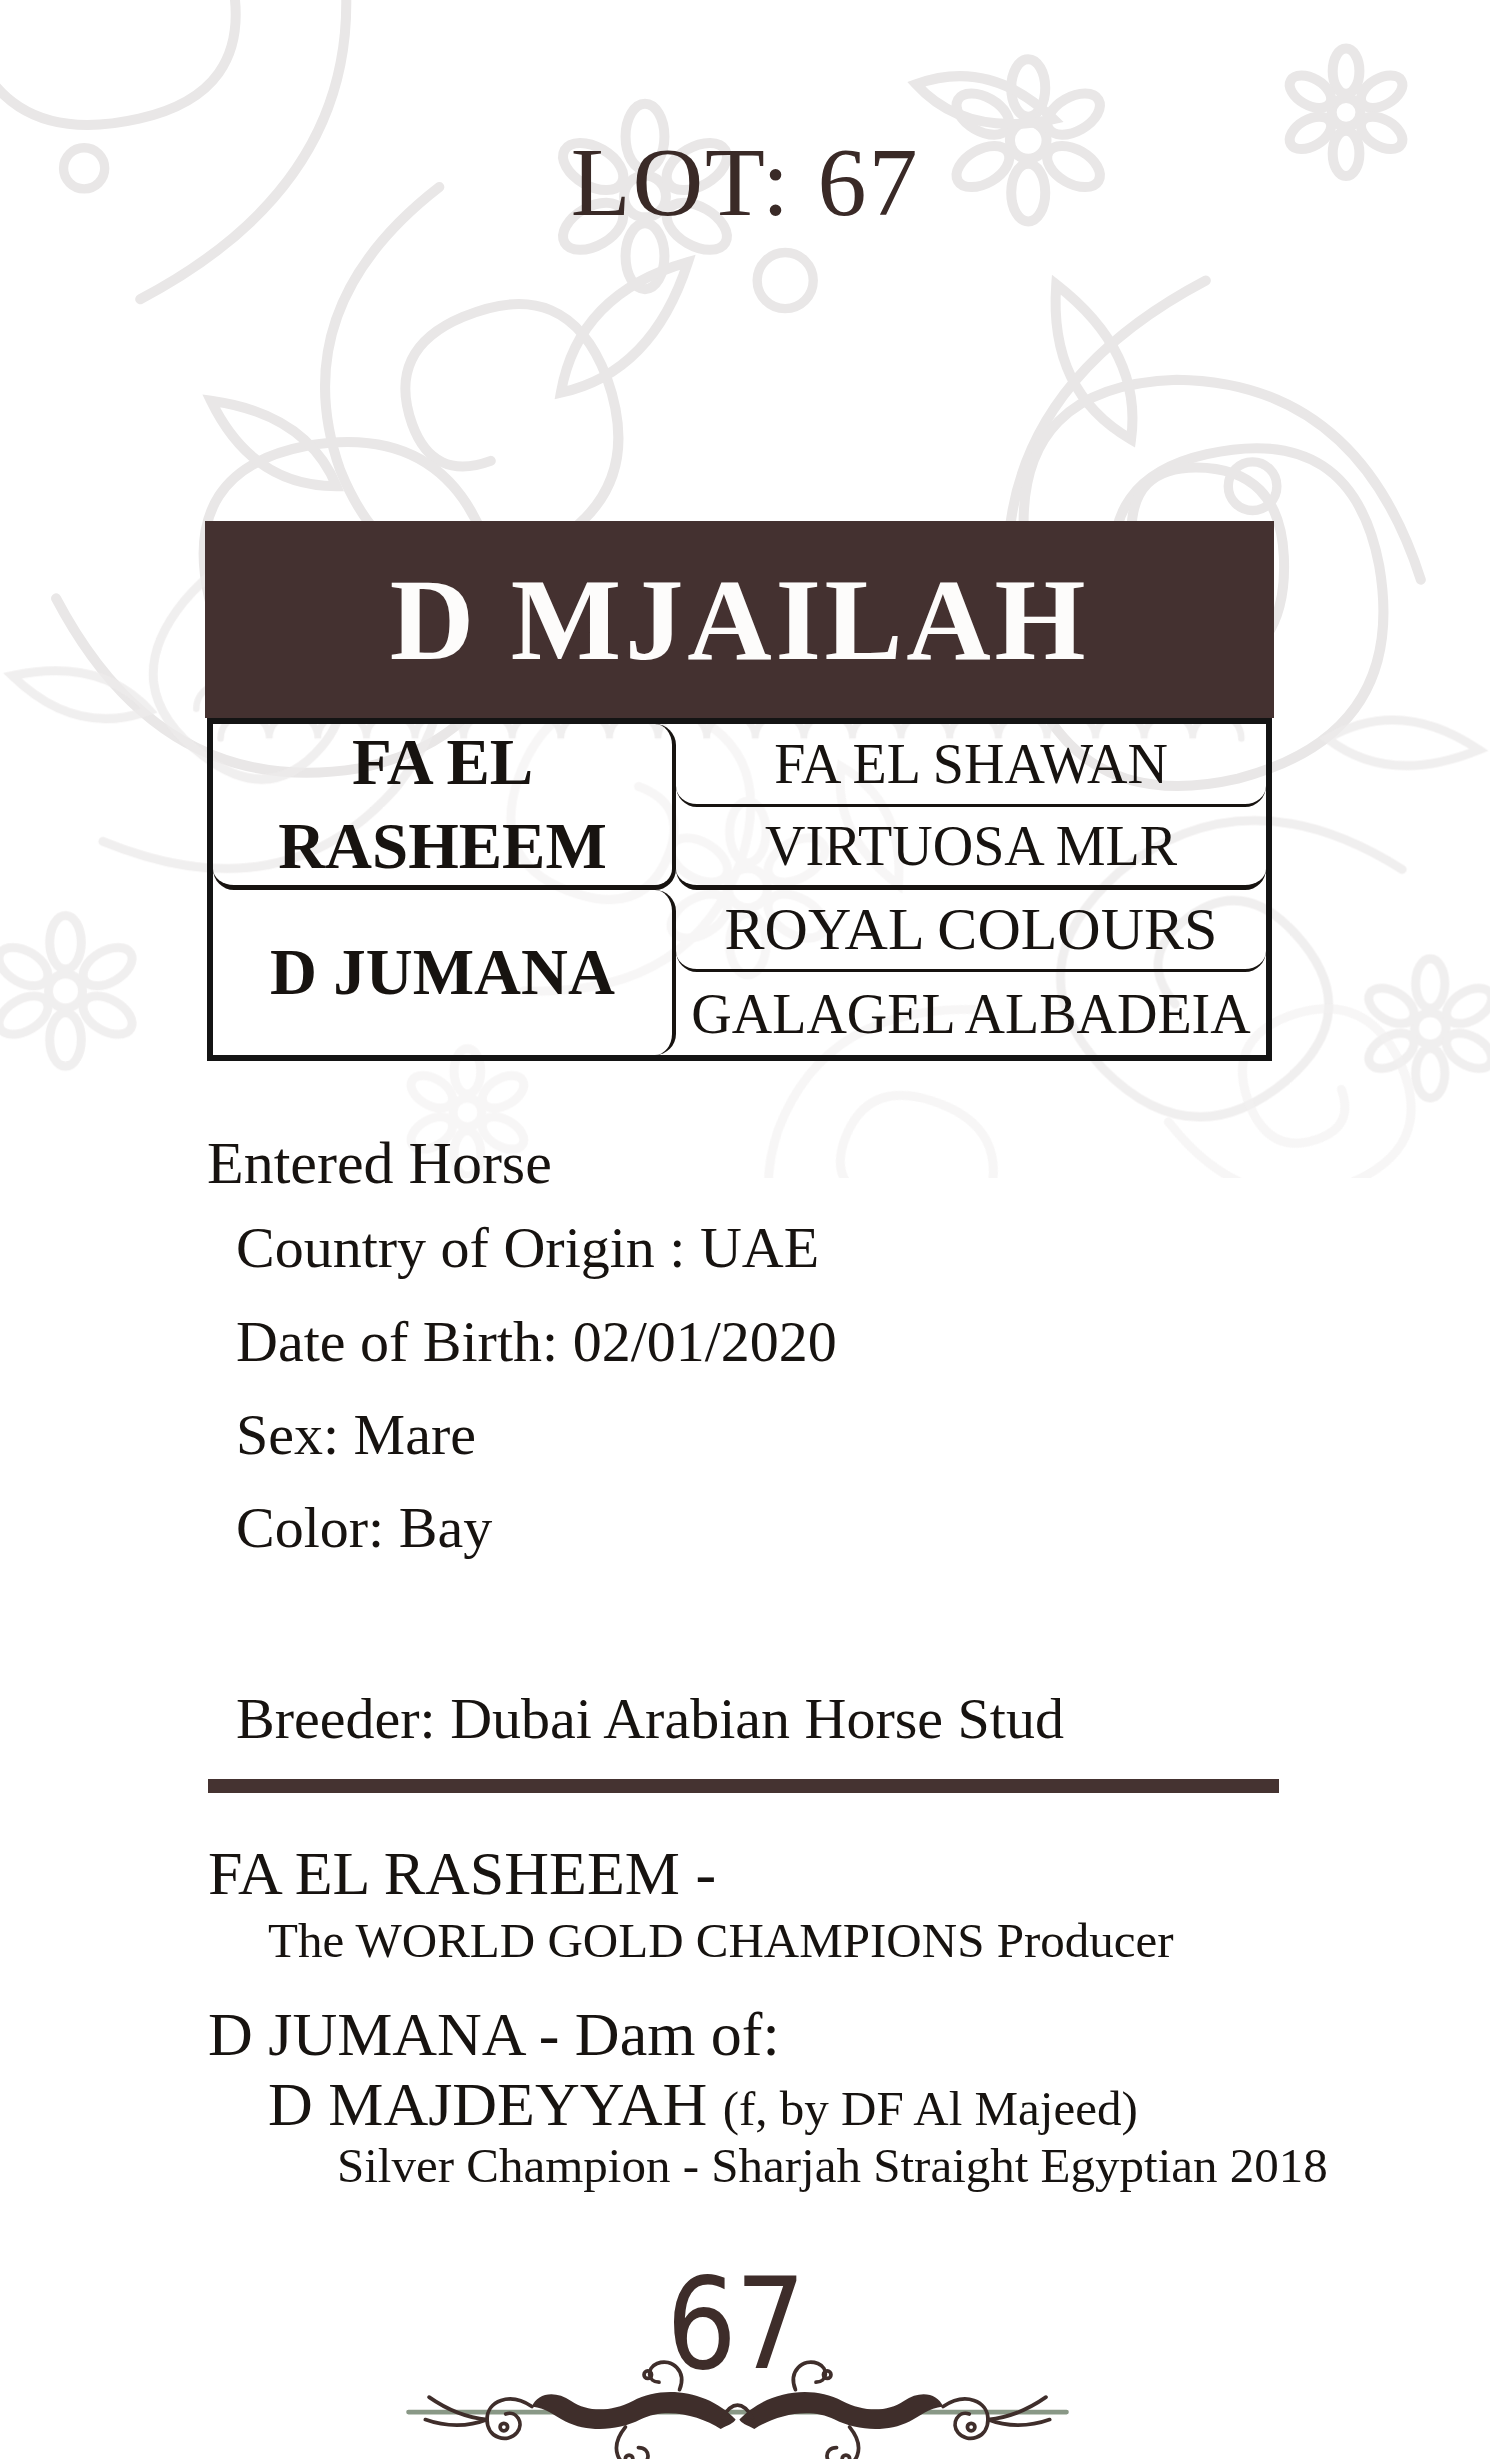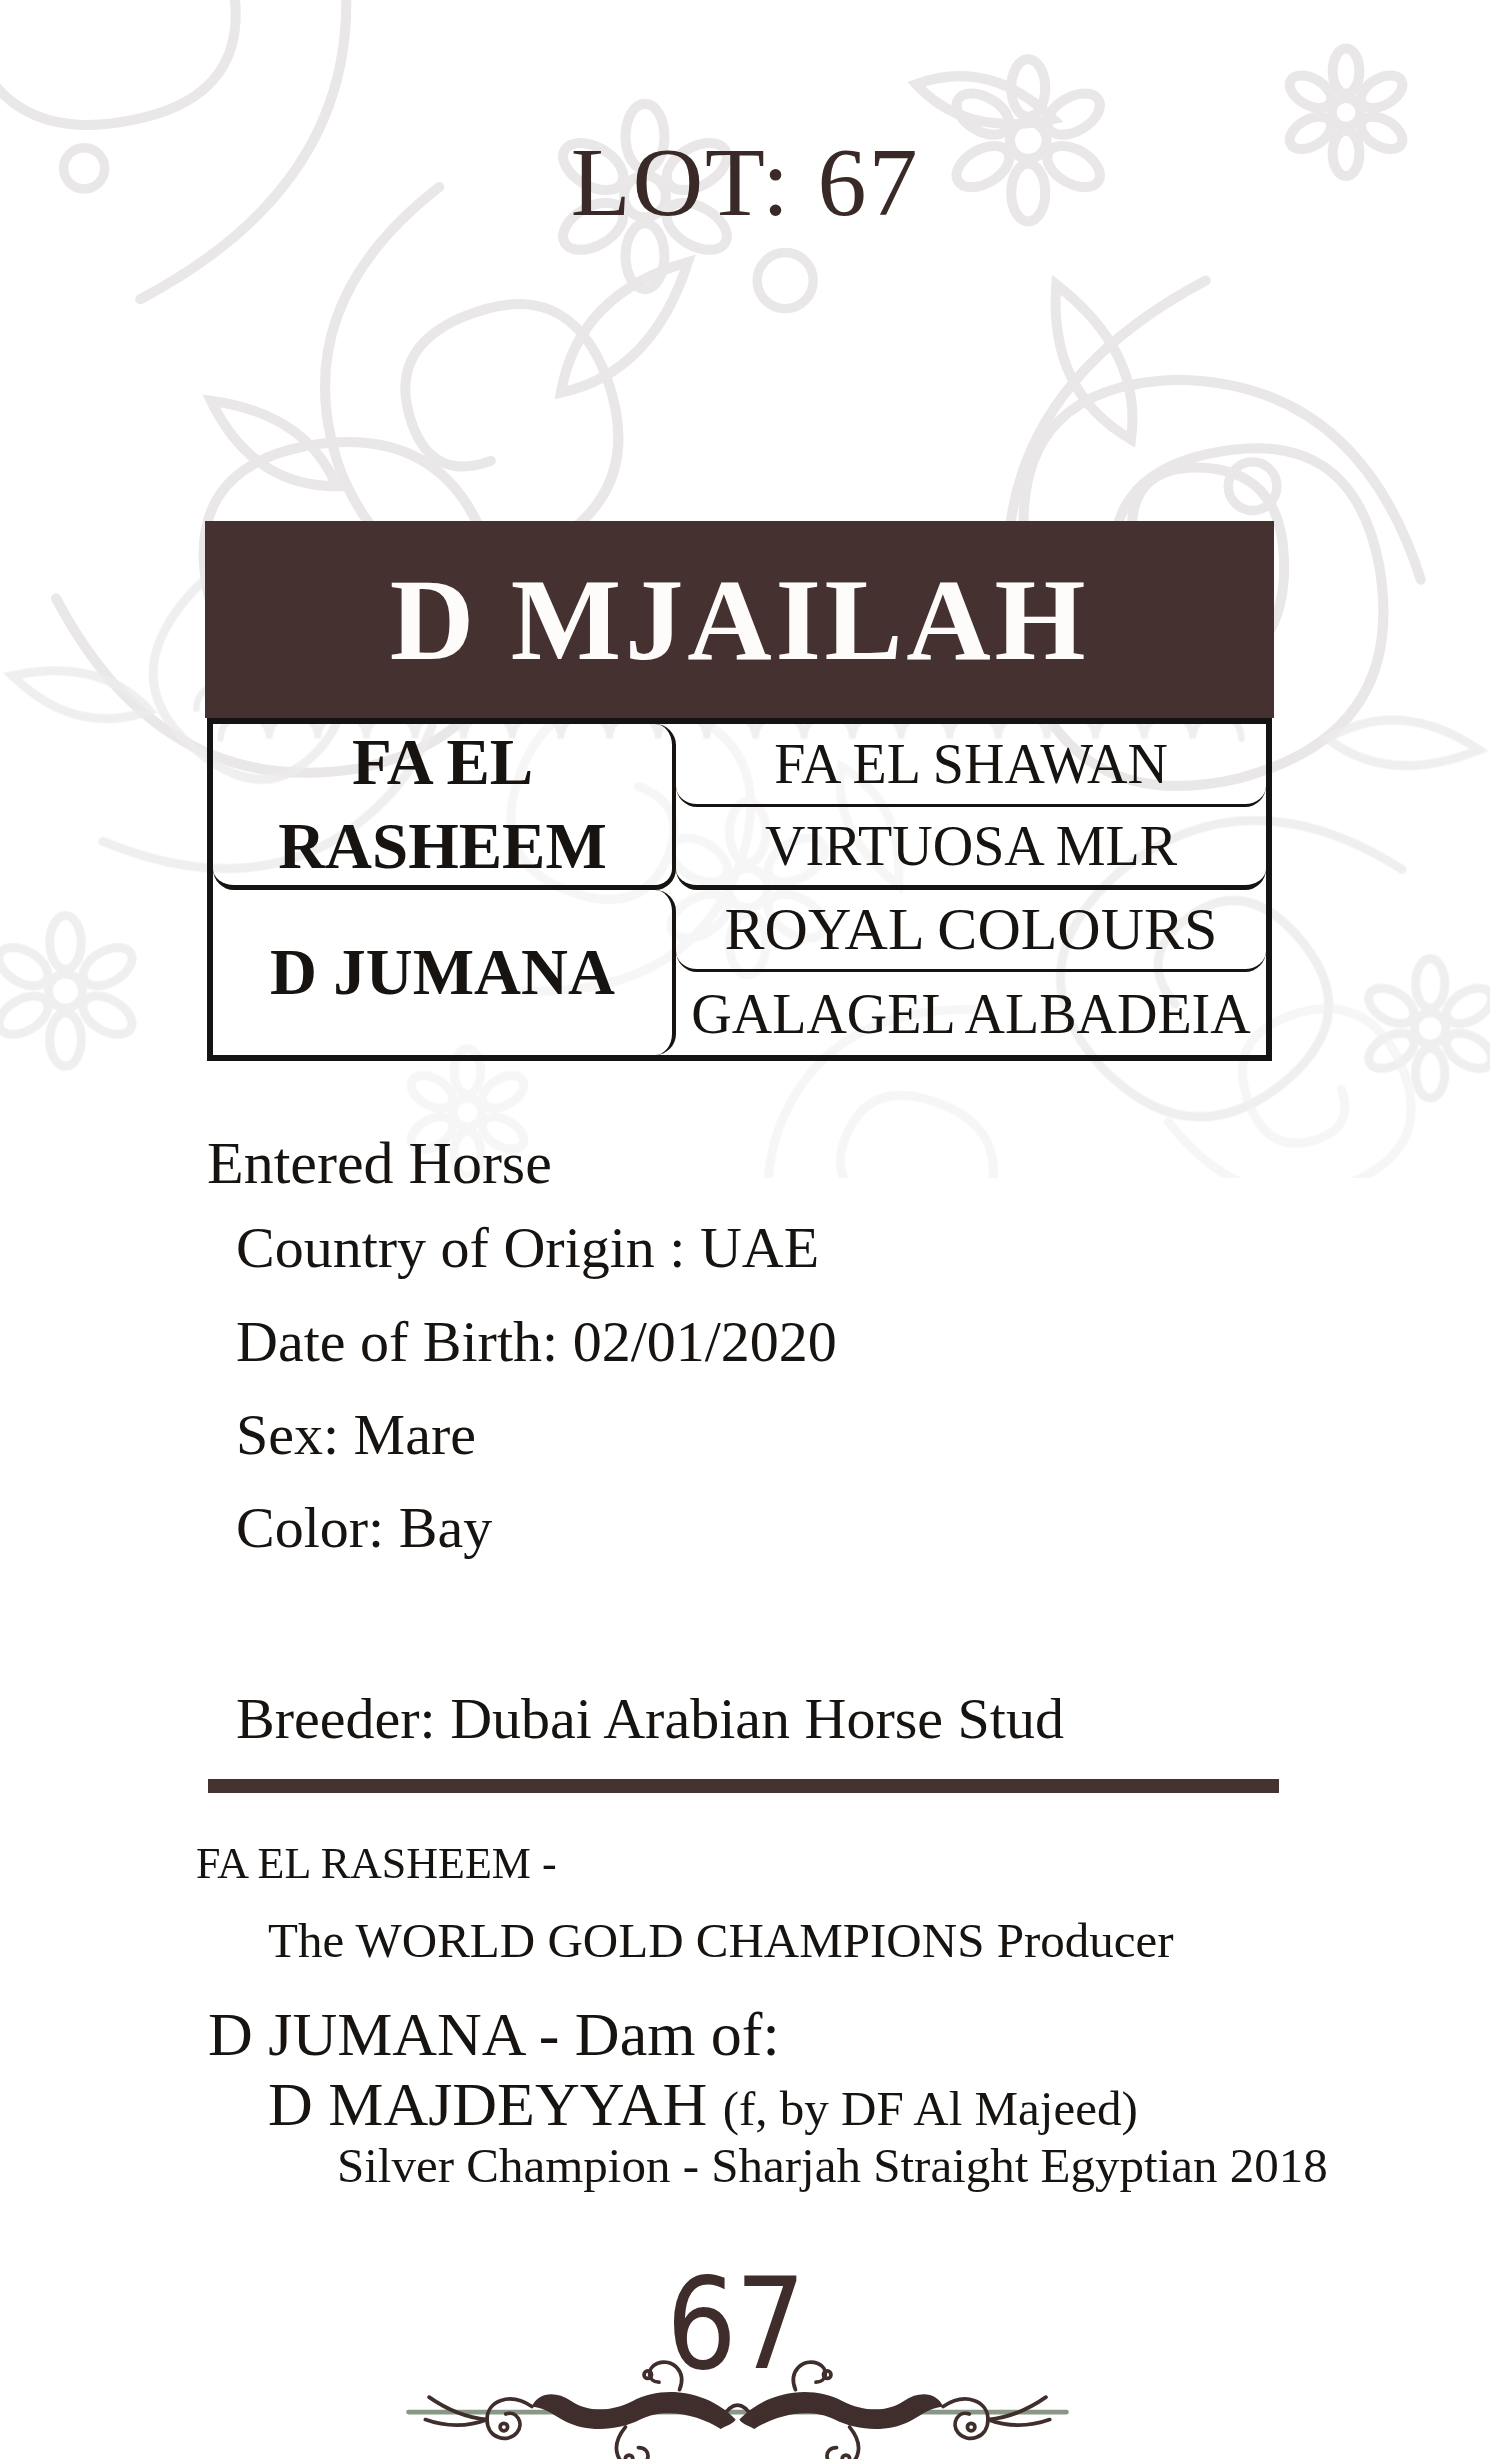--- a/index.html
+++ b/index.html
@@ -53,21 +53,21 @@
   .detail-line{position:absolute;font-size:58px;line-height:1;white-space:nowrap}
   .d-title  {left:207px;top:1133px;font-size:60px}
   .d-country{left:236px;top:1219px}
   .d-dob    {left:236px;top:1313px}
   .d-sex    {left:236px;top:1406px}
   .d-color  {left:236px;top:1499px}
   .d-owner  {left:236px;top:1595px}
   .d-breeder{left:236px;top:1690px}
   .rule{position:absolute;left:208px;top:1779px;width:1071px;height:14px;background:var(--rule-color)}
   .note-line{position:absolute;line-height:1;white-space:nowrap}
-  .n-sire-h {left:196px;top:1842px;font-size:44px}
+  .n-sire-h {left:208px;top:1842px;font-size:62px}
   .n-sire-s {left:268px;top:1916px;font-size:49px}
   .n-dam-h  {left:208px;top:2003px;font-size:62px}
   .n-off    {left:268px;top:2073px;font-size:62px}
   .n-off-d  {font-size:49px}
   .n-achv   {left:337px;top:2141px;font-size:49px}
   .footer-number{
     position:absolute;left:0;top:2262px;width:100%;text-align:center;
     font-family:"DejaVu Sans","Liberation Sans",sans-serif;
     font-size:126px;line-height:1;color:var(--footer-number-color);
     transform:scaleX(.88) translateX(-11.2px);letter-spacing:-1.9px;

